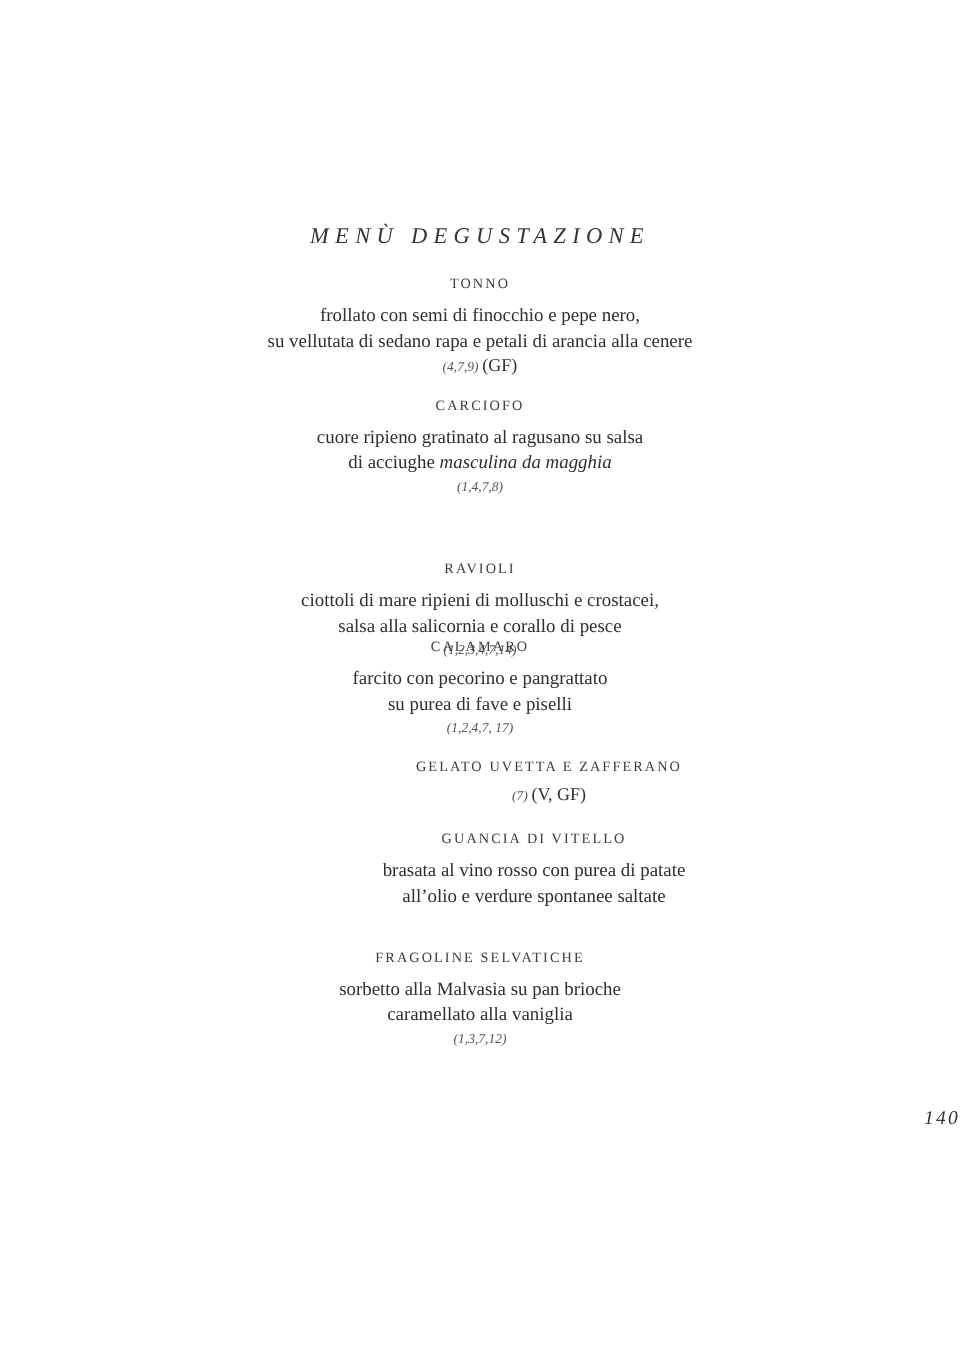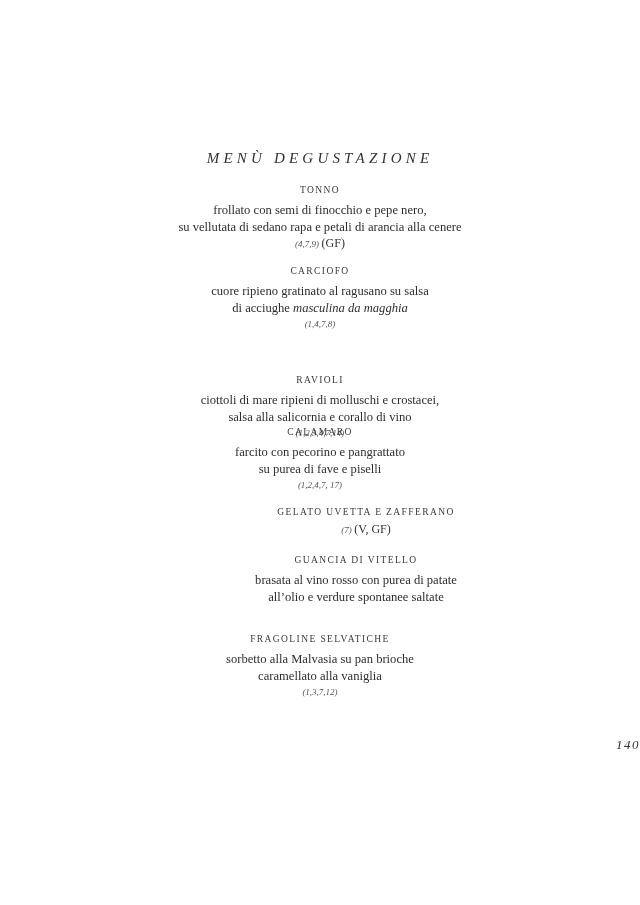--- a/index.html
+++ b/index.html
@@ -57,21 +57,21 @@
     <div class="dish-line"><span>di acciughe </span><i>masculina da magghia</i></div>
     <div class="allergens">
       <span class="codes">(1,4,7,8)</span>
     </div>
   </div>
 
   <div class="dish" style="top:346px;margin-top:28px;">
     <div class="dish-name">RAVIOLI</div>
     <div style="height:6px"></div>
     <div class="dish-line">ciottoli di mare ripieni di molluschi e crostacei,</div>
-    <div class="dish-line">salsa alla salicornia e corallo di vino</div>
+    <div class="dish-line">salsa alla salicornia e corallo di pesce</div>
     <div class="allergens">
       <span class="codes">(1,2,3,4,7,14)</span>
     </div>
   </div>
 
   <div class="dish" style="top:426px;">
     <div class="dish-name">CALAMARO</div>
     <div style="height:6px"></div>
     <div class="dish-line">farcito con pecorino e pangrattato</div>
     <div class="dish-line">su purea di fave e piselli</div>

